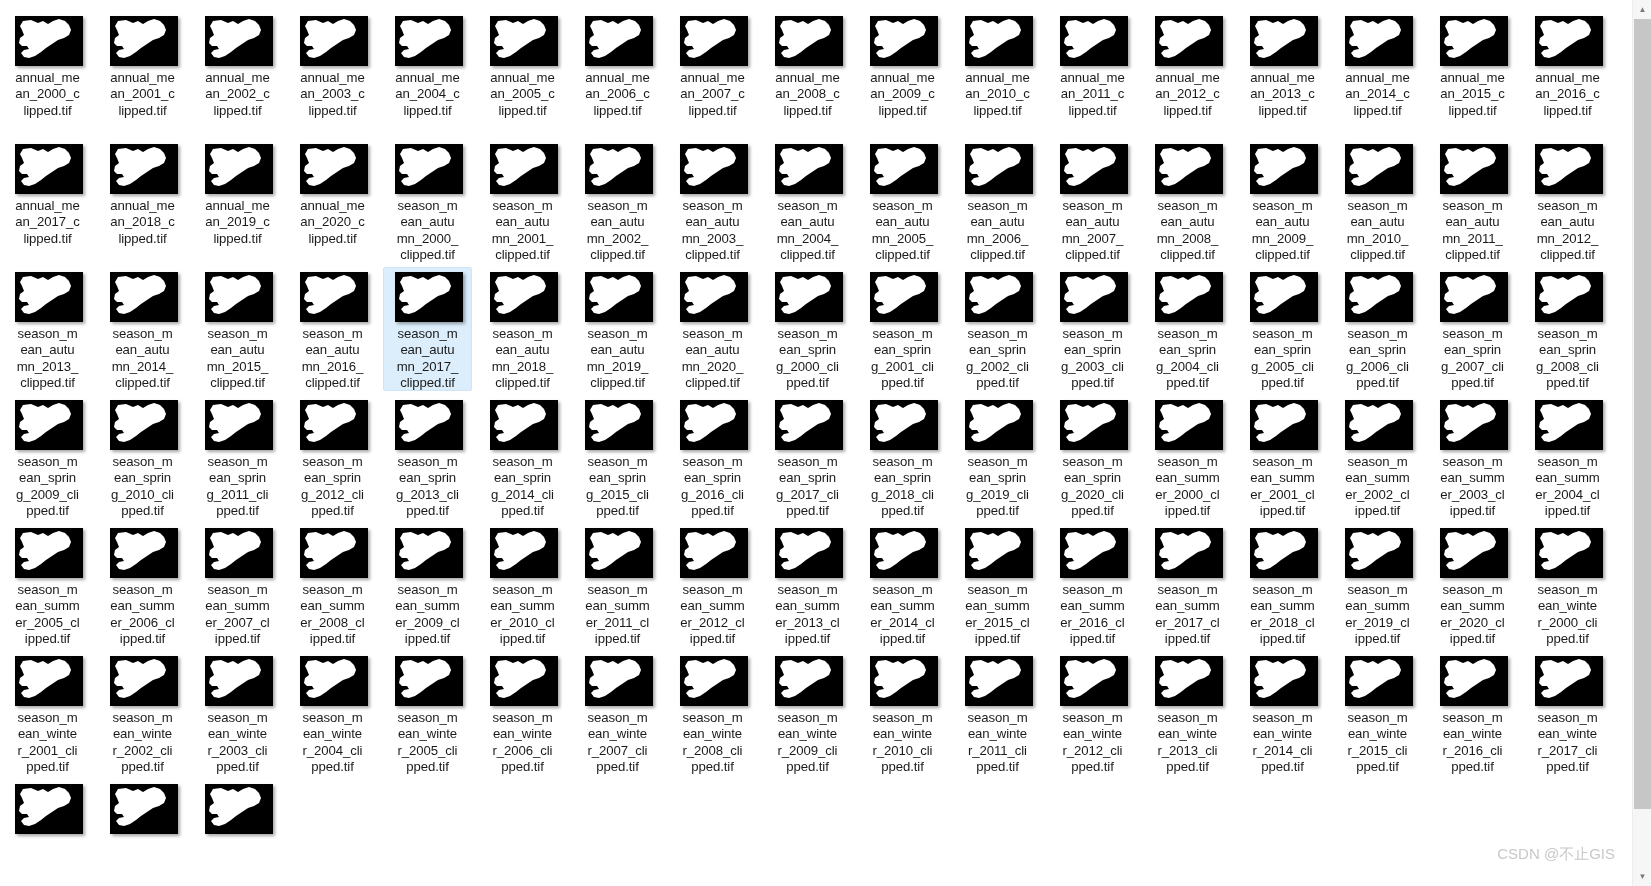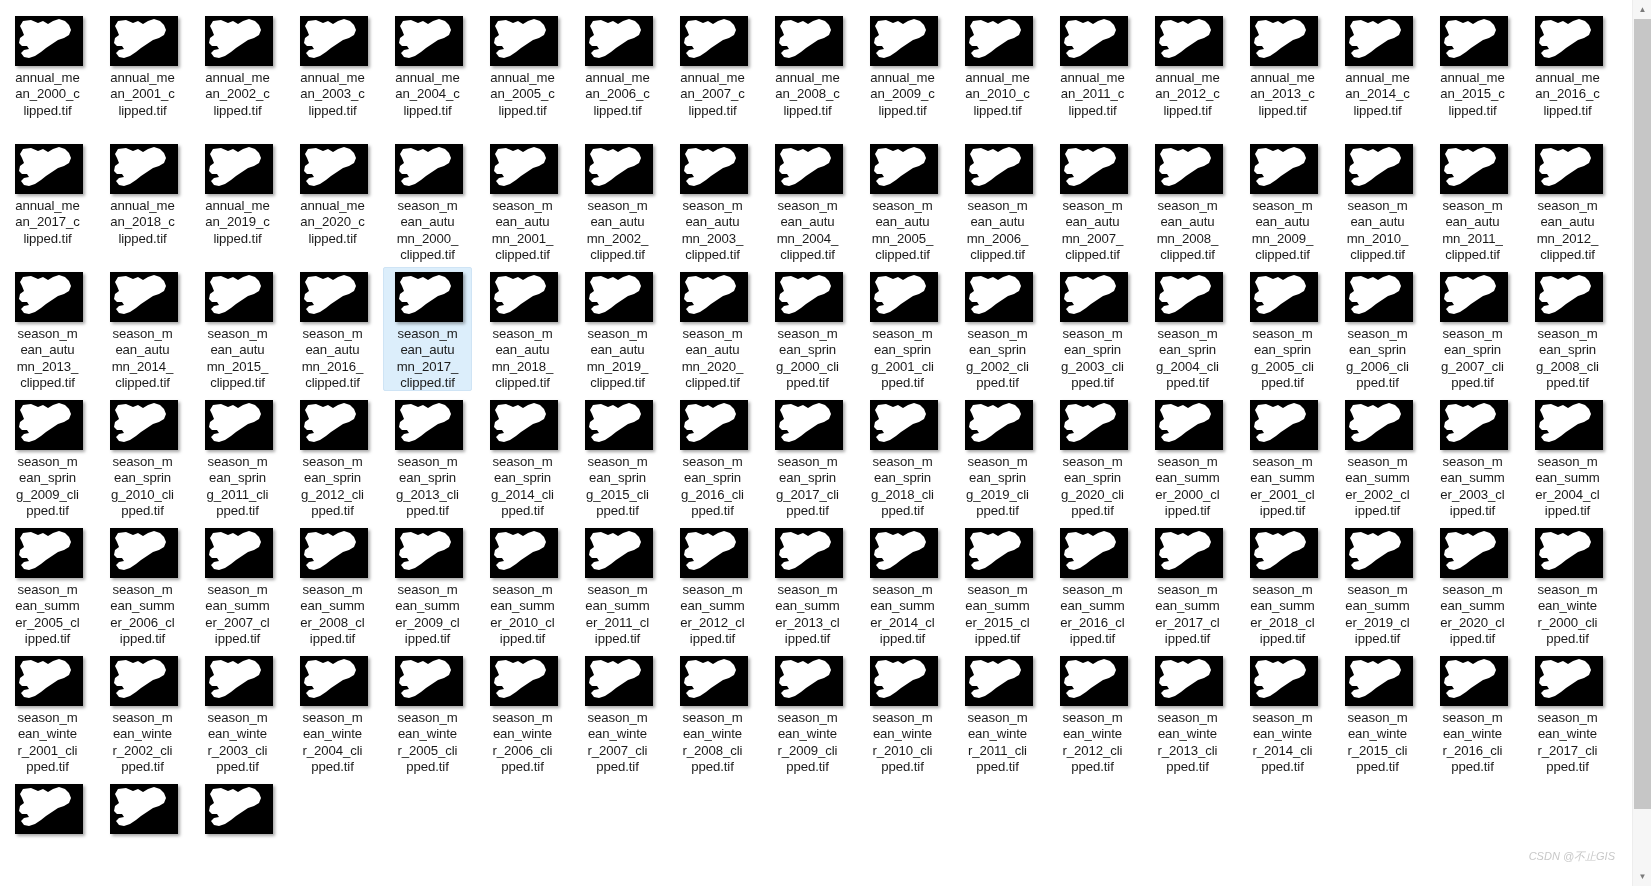--- a/index.html
+++ b/index.html
@@ -96,26 +96,25 @@
     left: 1px; width: 17px;
     top: 19px;
     height: 790px;
     background: #c6c6c6;
   }
 
   #watermark {
     position: absolute;
     right: 36px;
     bottom: 22px;
-    font-size: 11px;
+    font-size: 15px;
     color: #c8c8c8;
     font-family: "Liberation Sans", sans-serif;
     white-space: nowrap;
     pointer-events: none;
-    font-style: italic;
   }
 </style>
 </head>
 <body>
 
 <div id="explorer-window">
 
   <div id="file-grid">
       <div class="file-item" title="annual_mean_2000_clipped.tif" style="left: 3px; top: 11px;">
         <div class="thumb-wrap">

